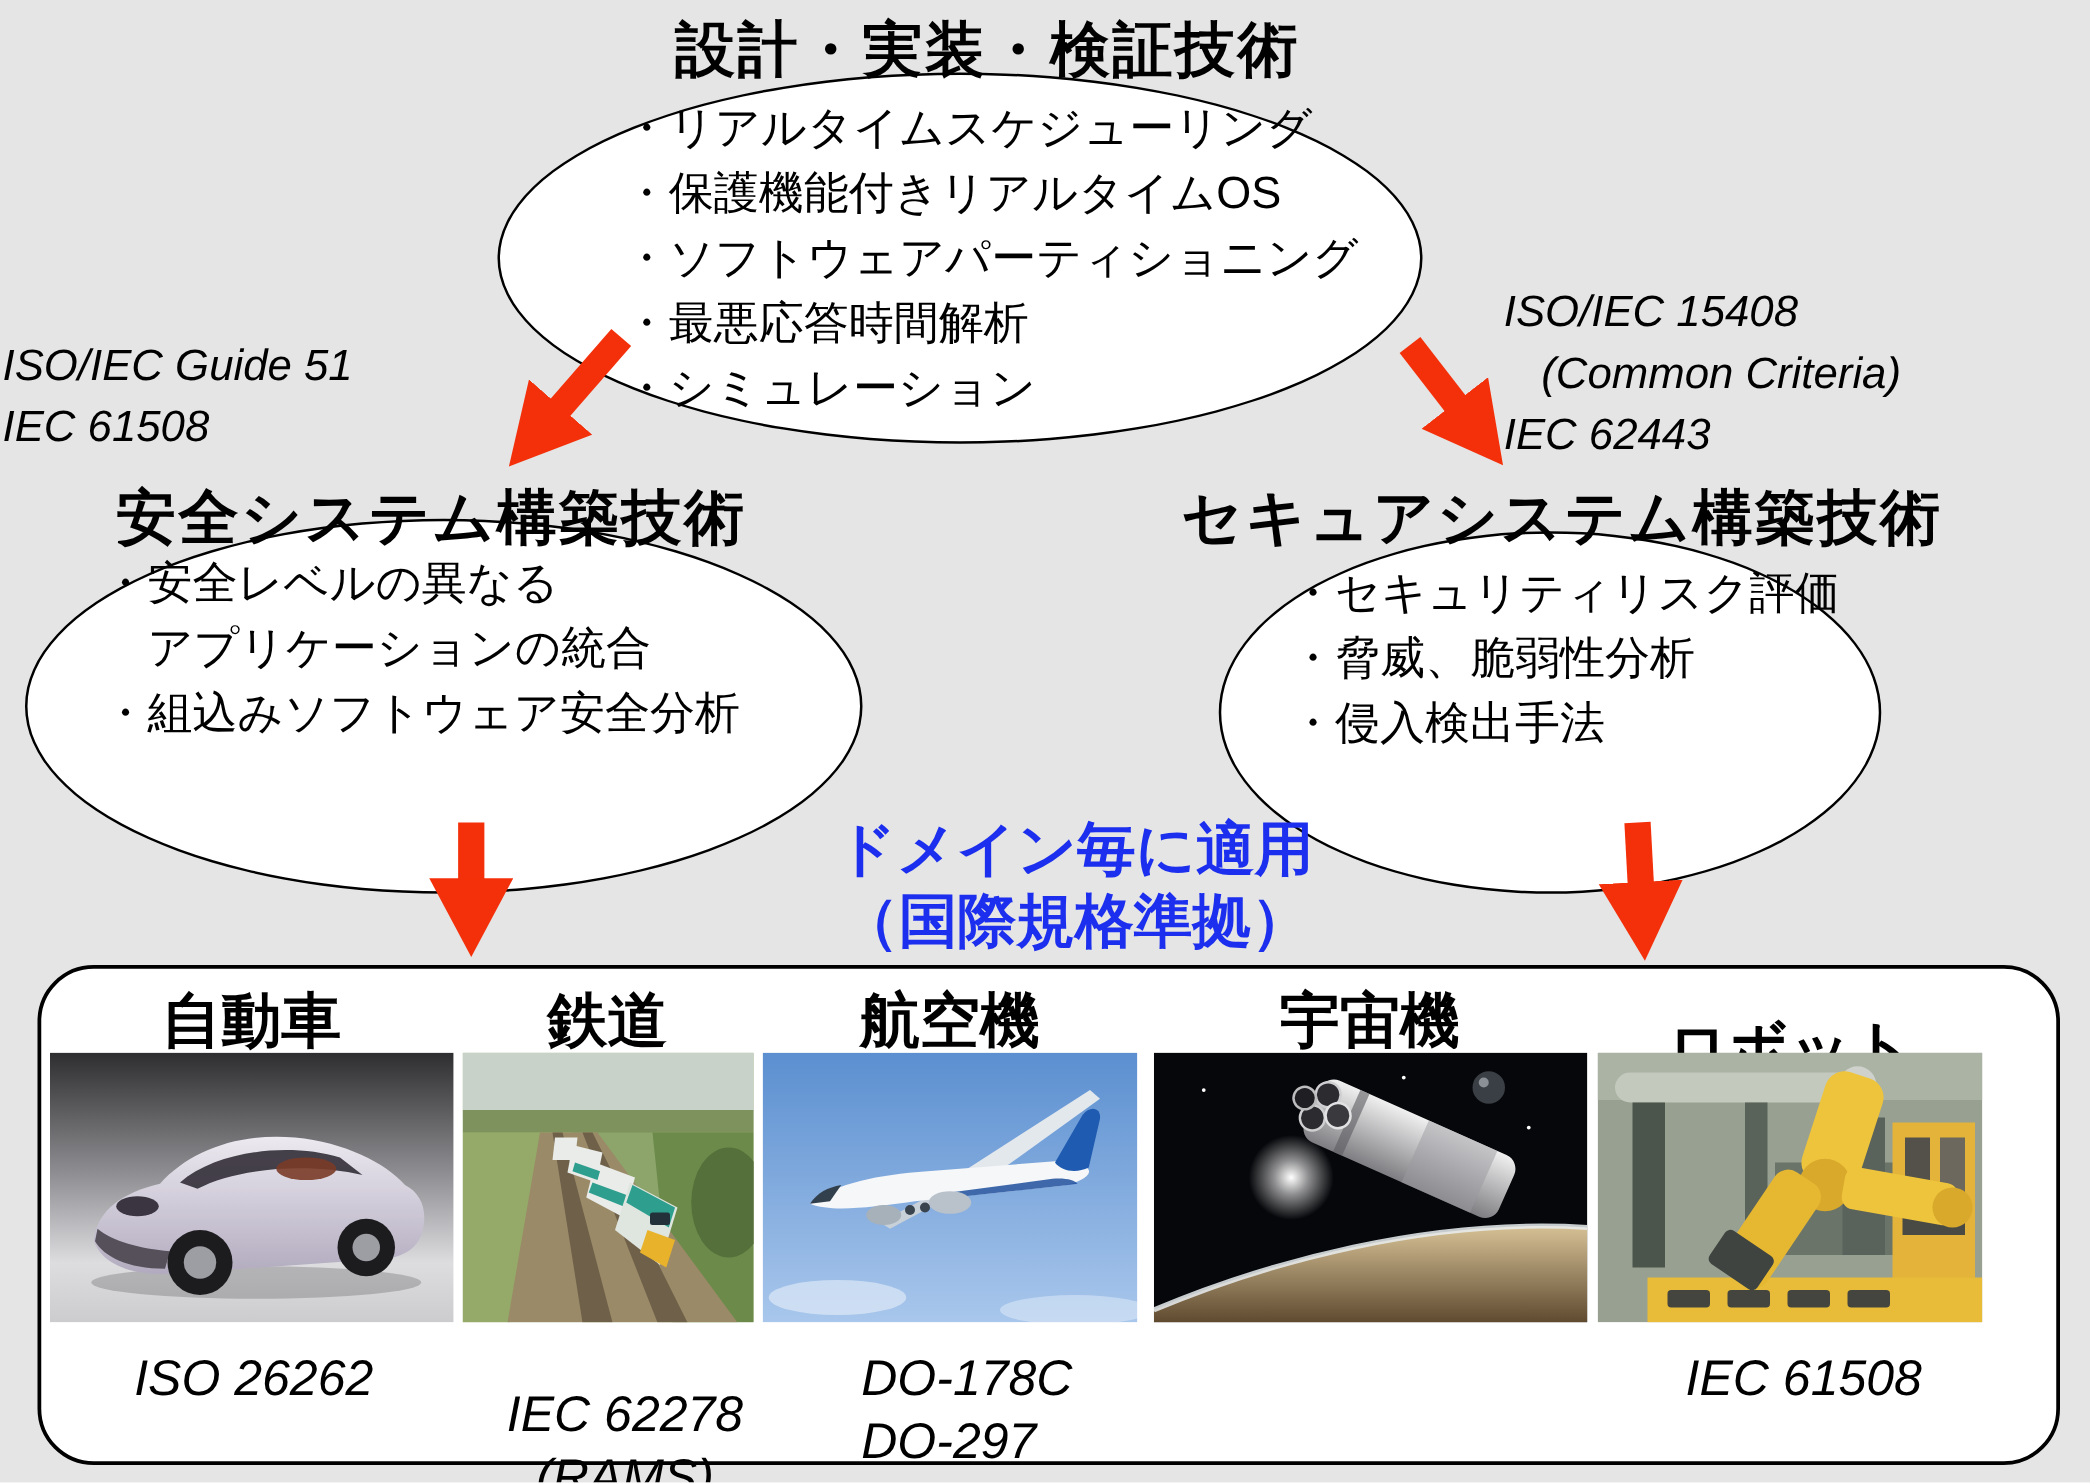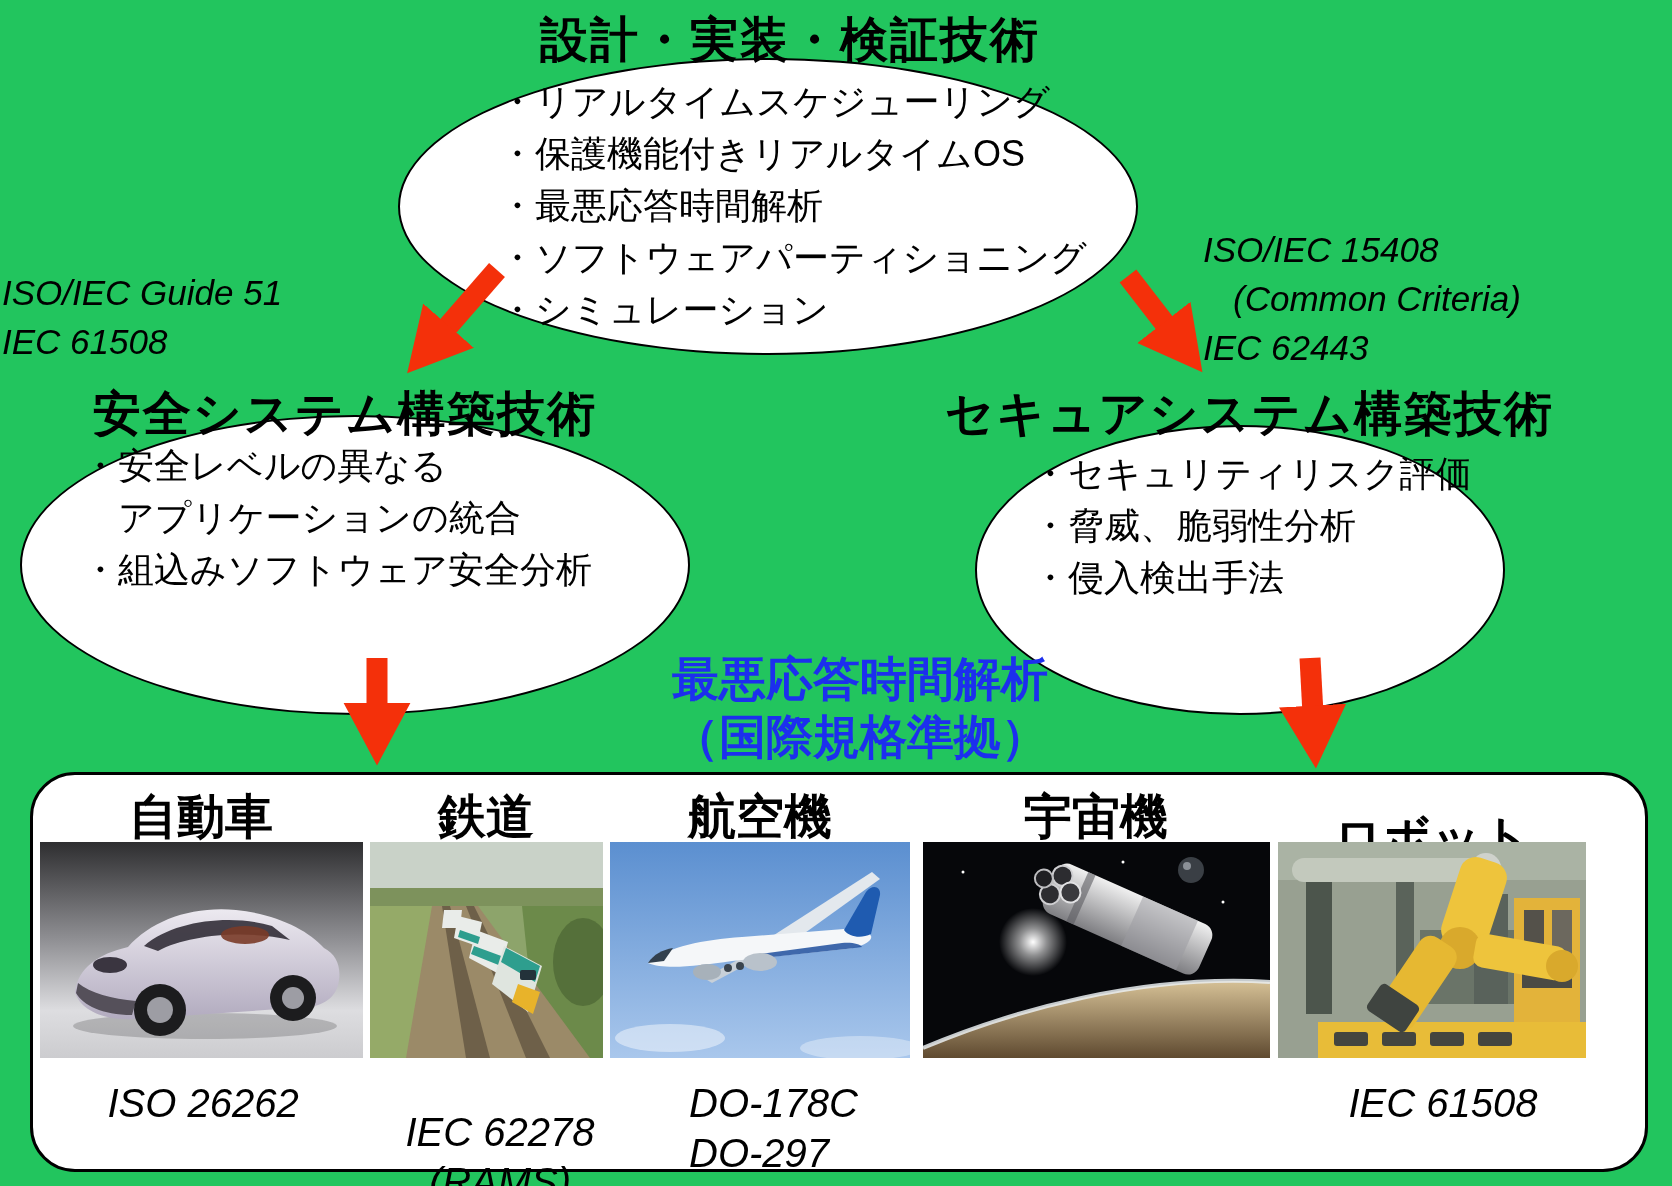--- a/index.html
+++ b/index.html
@@ -1,16 +1,16 @@
 <!DOCTYPE html>
 <html style="--arrow-red: #f4300a; --note-blue: #1c2fee; --outline-black: #000000;"><head>
 <meta charset="utf-8">
 <style>
   html,body{margin:0;padding:0;background:#fff;}
-  .canvas{position:relative;width:1672px;height:1186px;background:#22c55e;color:#000;
+  .canvas{position:relative;width:1672px;height:1186px;background:#e5e5e5;color:#000;
           font-family:"Liberation Sans","DejaVu Sans",sans-serif;overflow:hidden;}
   .ellipse{position:absolute;border:2px solid #000;border-radius:50%;background:#fff;box-sizing:border-box;z-index:1;}
   .sec-title{position:absolute;font-weight:800;font-size:48px;letter-spacing:2px;text-align:center;white-space:nowrap;z-index:2;}
   .bullets{position:absolute;font-size:36px;line-height:52px;white-space:nowrap;z-index:2;}
   .bullets .indent{padding-left:36px;}
   .std-label{position:absolute;font-style:italic;font-size:35px;line-height:49px;white-space:nowrap;z-index:2;}
   .std-label .indent2{padding-left:30px;}
   .blue-note{position:absolute;left:620px;top:650px;width:480px;text-align:center;font-weight:800;
              font-size:47px;line-height:58px;color:var(--note-blue,#1c2fee);white-space:nowrap;z-index:2;}
   .arrows{position:absolute;left:0;top:0;z-index:4;pointer-events:none;}
@@ -25,22 +25,22 @@
 </head>
 <body>
 
 <div class="canvas">
 
   <div class="sec-title" style="left:440px;top:8px;width:700px;">設計・実装・検証技術</div>
   <div class="ellipse" style="left:398px;top:58px;width:740px;height:297px;"></div>
   <div class="bullets" style="left:455px;top:76px;margin-left:44px;">
     <div>・リアルタイムスケジューリング</div>
     <div>・保護機能付きリアルタイムOS</div>
+    <div>・ソフトウェアパーティショニング</div>
     <div>・最悪応答時間解析</div>
-    <div>・ソフトウェアパーティショニング</div>
     <div>・シミュレーション</div>
   </div>
 
   <div class="std-label" style="left:2px;top:268px;">
     <div>ISO/IEC Guide 51</div>
     <div>IEC 61508</div>
   </div>
 
   <div class="std-label" style="left:1203px;top:225px;">
     <div>ISO/IEC 15408</div>
@@ -58,21 +58,21 @@
 
   <div class="sec-title" style="left:945px;top:382px;width:580px;">セキュアシステム構築技術</div>
   <div class="ellipse" style="left:975px;top:425px;width:530px;height:290px;"></div>
   <div class="bullets" style="left:1032px;top:448px;">
     <div>・セキュリティリスク評価</div>
     <div>・脅威、脆弱性分析</div>
     <div>・侵入検出手法</div>
   </div>
 
   <div class="blue-note">
-    <div>最悪応答時間解析</div>
+    <div>ドメイン毎に適用</div>
     <div>（国際規格準拠）</div>
   </div>
 
   <svg class="arrows" width="1672" height="1186" viewBox="0 0 1672 1186">
     <defs>
       <marker id="ah" markerWidth="3.4" markerHeight="3.4" refX="0.4" refY="1.6" orient="auto" markerUnits="strokeWidth">
         <path d="M0,0 L3,1.6 L0,3.2 Z" style="fill:var(--arrow-red,#f4300a)"></path>
       </marker>
     </defs>
     <line x1="497" y1="270" x2="443" y2="332" stroke-width="21" style="stroke:var(--arrow-red,#f4300a)" marker-end="url(#ah)"></line>

